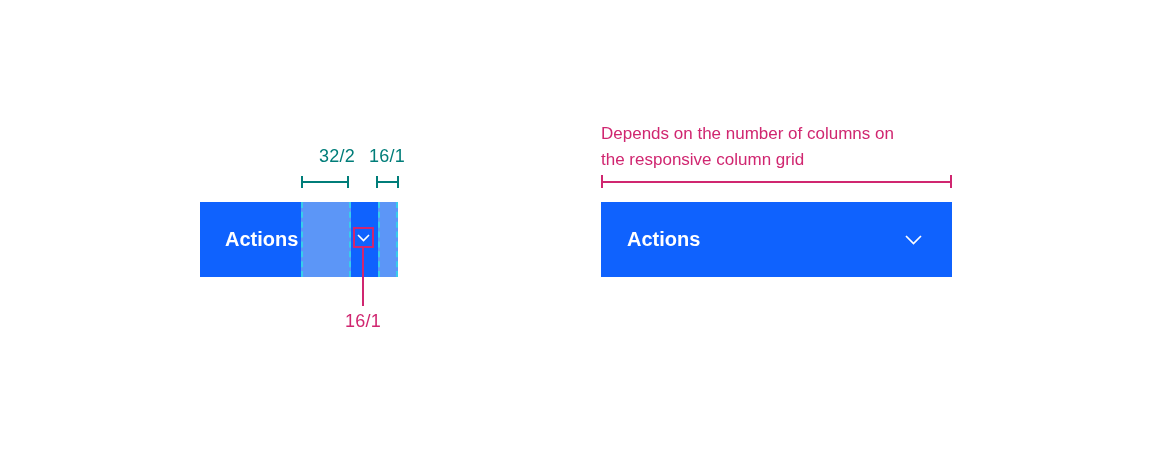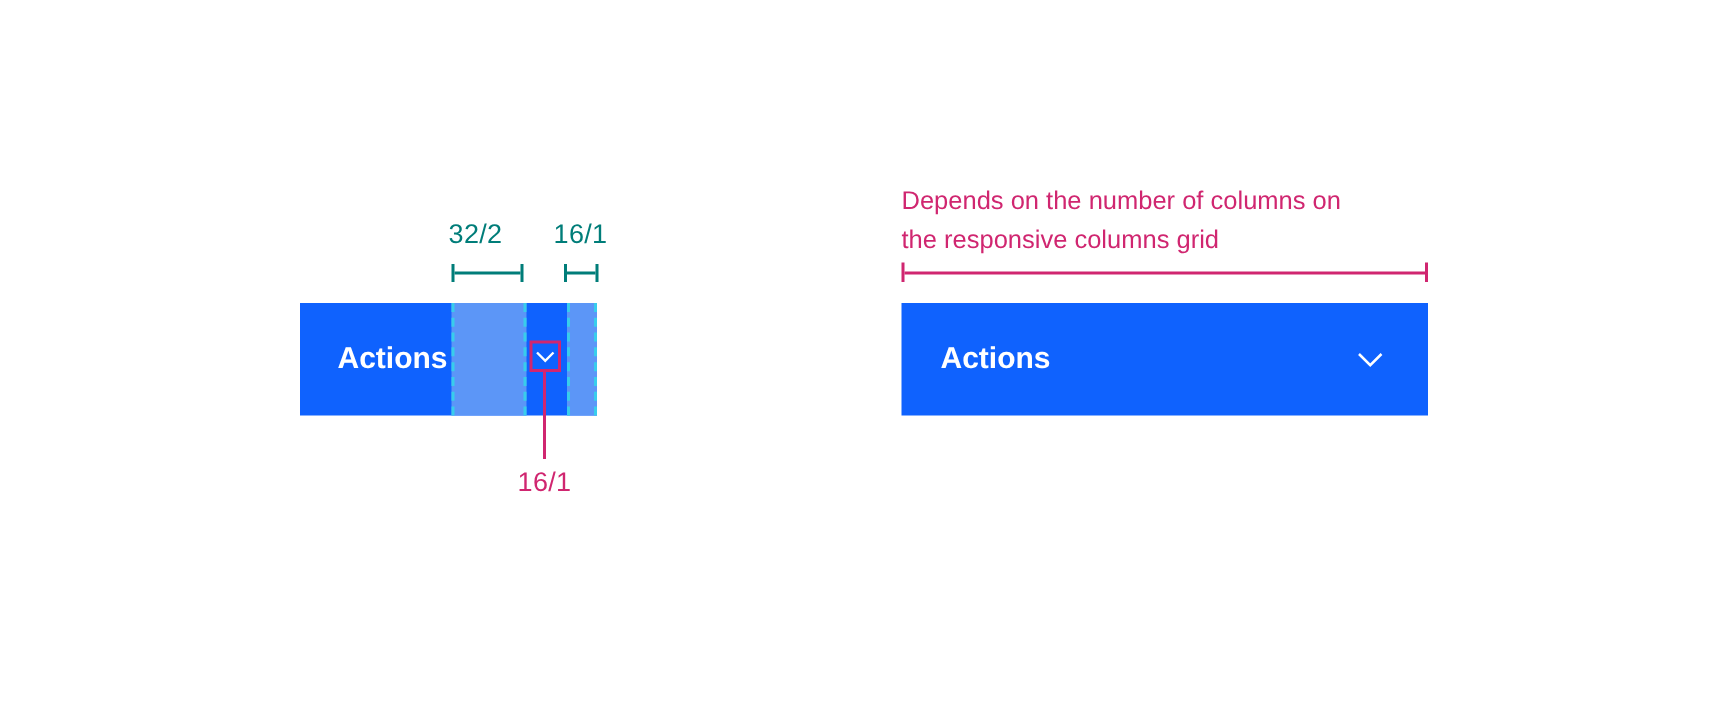--- a/index.html
+++ b/index.html
@@ -109,21 +109,21 @@
   }
   .chev{display:block;}
 </style>
 </head>
 <body>
 
 <div class="canvas">
 
   <div>
 
-    <div class="measure-label teal" style="left:293px;top:146px;width:48px;">32/2</div>
+    <div class="measure-label teal" style="left:313px;top:146px;width:48px;">32/2</div>
 
     <div class="measure-label teal" style="left:362px;top:146px;width:50px;">16/1</div>
 
     <div class="measure teal" style="left:301px;top:176px;width:48px;height:12px;"></div>
 
     <div class="measure teal" style="left:376px;top:176px;width:23px;height:12px;"></div>
 
     <button class="btn btn-left">
       <span class="btn-label">Actions</span>
 
@@ -139,21 +139,21 @@
 
     <div class="leader-line"></div>
 
     <div class="measure-label magenta" style="left:338px;top:311px;width:50px;">16/1</div>
   </div>
 
   <div>
 
     <div class="annotation">
       <div>Depends on the number of columns on</div>
-      <div>the responsive columns grid</div>
+      <div>the responsive column grid</div>
     </div>
 
     <div class="measure measure-right"></div>
 
     <button class="btn btn-right">
       <span>Actions</span>
       <svg class="chev" width="17" height="10" viewBox="0 0 17 10">
         <path d="M1 1 L8.5 8.5 L16 1" fill="none" stroke="#ffffff" stroke-width="1.7"></path>
       </svg>
     </button>

